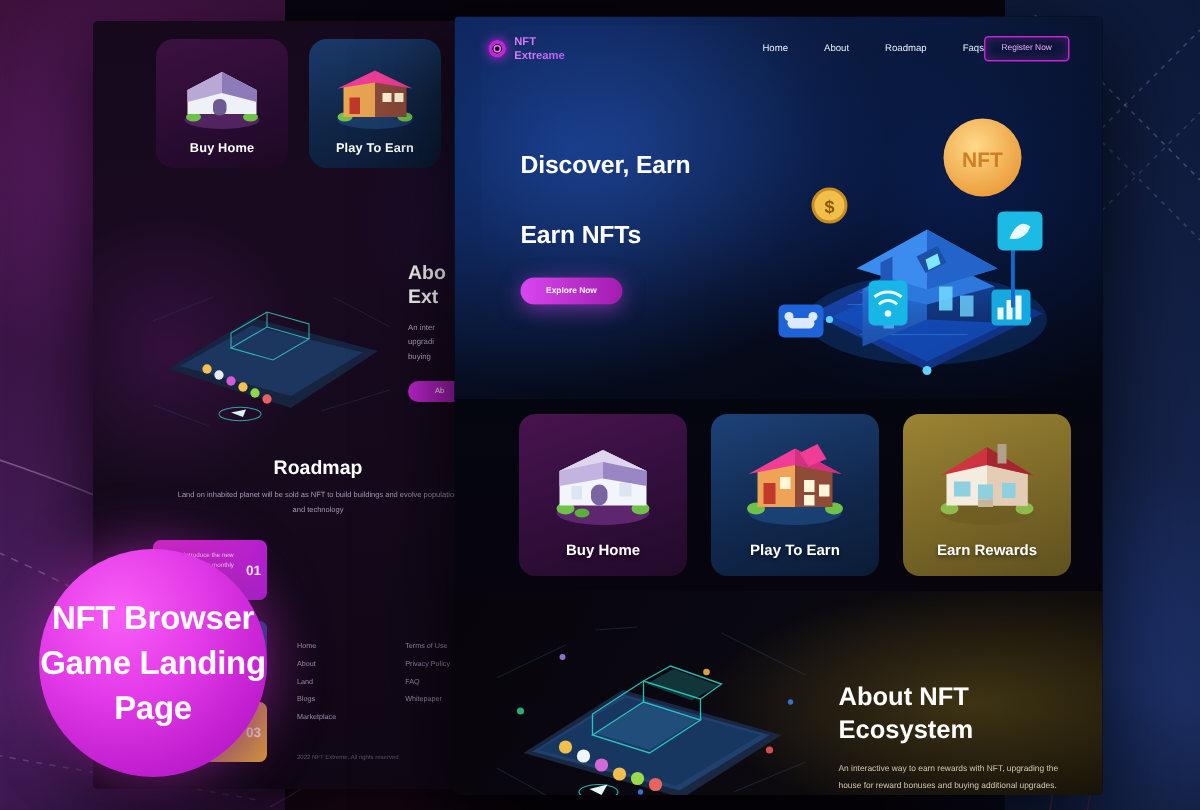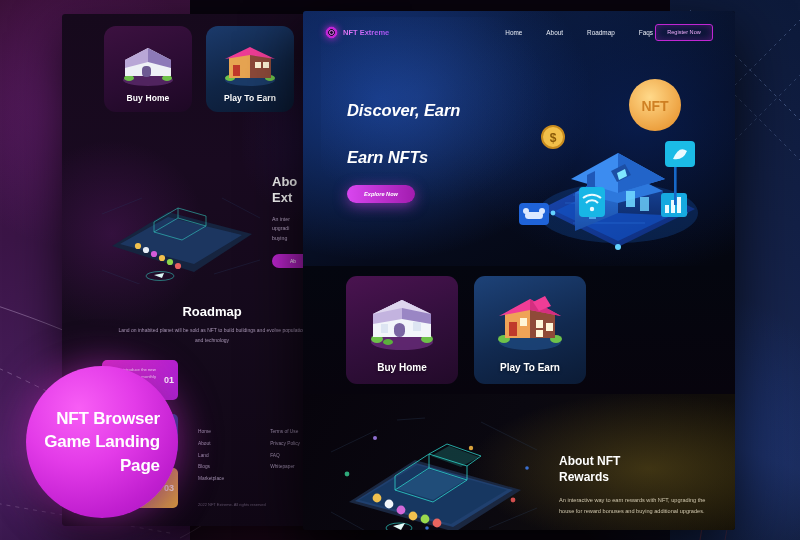--- a/index.html
+++ b/index.html
@@ -120,21 +120,21 @@
   .brand .bname { font-size:7.5px; font-weight:700;
       background:linear-gradient(90deg,#e879f9,#a855f7);
       -webkit-background-clip:text; background-clip:text; color:transparent; }
   .navlinks { display:flex; gap:24px; margin-left:116px; }
   .navlinks a { font-size:6.4px; color:#e9edf6; text-decoration:none; font-weight:500; }
   .reg-btn { margin-left:auto; width:58px; height:17px; border-radius:3px;
       border:1px solid #c026d3; display:flex; align-items:center; justify-content:center;
       font-size:5.6px; color:#f0abfc; box-shadow:0 0 8px rgba(192,38,211,.35) inset; }
 
   
-  .hero-copy { position:absolute; left:44px; top:88px; width:190px;font-style:italic; }
+  .hero-copy { position:absolute; left:44px; top:88px; width:190px; }
   .hero-copy h1 { font-size:16.5px; line-height:1.42; color:#fff; font-weight:700;
                   letter-spacing:-.1px; }
   .explore { margin-top:16px; width:68px; height:18px; border-radius:9px;
       background:linear-gradient(90deg,#d946ef,#a21caf);
       display:flex; align-items:center; justify-content:center;
       font-size:5.6px; color:#fff; font-weight:600;
       box-shadow:0 3px 14px rgba(217,70,239,.5); }
 
   
   .hero-illo { position:absolute; right:12px; top:52px; width:210px; height:190px; }
@@ -153,33 +153,33 @@
   .c-gold   { background:linear-gradient(160deg,#9c8434 0%,#7d6a28 50%,#5f511f 100%); }
   .card .house { position:absolute; top:14px; left:50%; transform:translateX(-50%);
                  width:74px; height:62px; z-index:2; }
 
   
   .about { position:absolute; left:0; top:383px; width:100%; height:136px;
     background:
       radial-gradient(ellipse 60% 80% at 80% 55%, rgba(120,100,30,.45), transparent 70%),
       linear-gradient(120deg,#07040c 0%,#0a0810 45%,#141007 100%); }
   .about-txt { position:absolute; right:26px; top:60px; width:150px; }
-  .about-txt h2 { font-size:12px; color:#fff; font-weight:700; line-height:1.3; }
+  .about-txt h2 { font-size:17px; color:#fff; font-weight:700; line-height:1.3; }
   .about-txt p { margin-top:10px; font-size:5.6px; color:#cfc6ad; line-height:2.0; }
   .about-illo { position:absolute; left:28px; top:22px; width:210px; height:120px; }
 
   
   .badge {
     position:absolute; left:26px; top:366px; width:152px; height:152px;
     border-radius:50%;
     background:radial-gradient(circle at 35% 28%, #f85ef5 0%, #e33be8 38%, #c11fd0 72%, #a214bb 100%);
     box-shadow:0 0 40px rgba(226,59,232,.55), 0 10px 34px rgba(0,0,0,.5);
     display:flex; align-items:center; justify-content:center;
   }
-  .badge span { font-size:17px; font-weight:700; color:#fff; text-align:right;
+  .badge span { font-size:22px; font-weight:700; color:#fff; text-align:center;
                 line-height:1.36; letter-spacing:-.2px; }
 </style>
 </head>
 <body>
 
 <div class="stage">
 
   <div class="bg-left"></div>
   <div class="bg-mid"></div>
   <div class="bg-right"></div>
@@ -303,21 +303,21 @@
   </div>
 
   <div class="page-main">
 
     <div class="hero">
       <div class="hero-swirl"></div>
 
       <div class="nav">
         <div class="brand">
           <span class="mark"></span>
-          <span class="bname">NFT Extreme</span>
+          <span class="bname">NFT Extreame</span>
         </div>
         <div class="navlinks">
           <a href="#">Home</a>
           <a href="#">About</a>
           <a href="#">Roadmap</a>
           <a href="#">Faqs</a>
         </div>
         <div class="reg-btn">Register Now</div>
       </div>
 
@@ -445,20 +445,37 @@
             <path d="M40 12 L52 6 L58 16 L46 21 Z" fill="#f03d96"></path>
             <rect x="16" y="32" width="8" height="14" fill="#c0392b"></rect>
             <rect x="27" y="28" width="7" height="8" fill="#fff6d8"></rect>
             <rect x="43" y="30" width="7" height="8" fill="#fff6d8"></rect>
             <rect x="53" y="33" width="7" height="8" fill="#fff6d8"></rect>
             <rect x="43" y="40" width="7" height="7" fill="#fff6d8"></rect>
           </svg>
           <div class="c-lbl">Play To Earn</div>
         </div>
 
+        <div class="card c-gold">
+          <svg class="house" viewBox="0 0 74 62">
+            <ellipse cx="37" cy="52" rx="31" ry="8" fill="#6e5c23" opacity=".75"></ellipse>
+            <ellipse cx="12" cy="49" rx="6" ry="4" fill="#8fbb4a"></ellipse>
+            <ellipse cx="62" cy="49" rx="6" ry="4" fill="#8fbb4a"></ellipse>
+            <path d="M10 47 L10 25 L37 13 L64 25 L64 47 Z" fill="#f5ece0"></path>
+            <path d="M37 13 L64 25 L64 47 L37 47 Z" fill="#e3cdb6"></path>
+            <path d="M6 27 L37 8 L68 27 L37 20 Z" fill="#cf3340"></path>
+            <path d="M37 8 L68 27 L37 20 Z" fill="#a5262f"></path>
+            <rect x="44" y="6" width="6" height="13" fill="#b0a08e"></rect>
+            <rect x="15" y="31" width="11" height="10" fill="#8fd0e0"></rect>
+            <rect x="31" y="33" width="10" height="10" fill="#8fd0e0"></rect>
+            <rect x="47" y="32" width="9" height="10" fill="#8fd0e0"></rect>
+            <rect x="31" y="43" width="10" height="5" fill="#c9b49c"></rect>
+          </svg>
+          <div class="c-lbl">Earn Rewards</div>
+        </div>
 
       </div>
     </div>
 
     <div class="about">
       <svg class="about-illo" viewBox="0 0 210 120">
         <g stroke="#2a3a55" stroke-width=".6" opacity=".6" fill="none">
           <path d="M0 36 L46 14 M0 96 L40 118 M150 6 L206 34 M158 112 L206 92 M66 4 L94 2"></path>
         </g>
         <g fill="#3a5070">
@@ -492,21 +509,21 @@
           <circle cx="106" cy="107" r="4.4" fill="#e8655f"></circle>
         </g>
 
         <ellipse cx="68" cy="112" rx="13" ry="5" fill="none" stroke="#2fd9cf" stroke-width=".8" opacity=".8"></ellipse>
         <path d="M62 110 L74 107 L70 114 Z" fill="#e6fbf9"></path>
       </svg>
 
       <div class="about-txt">
         <h2>
           <span>About NFT</span><br>
-          <span>Rewards</span>
+          <span>Ecosystem</span>
         </h2>
         <p>An interactive way to earn rewards with NFT, upgrading the house for reward bonuses and buying additional upgrades.</p>
       </div>
     </div>
   </div>
 
   <div class="badge">
     <span>NFT Browser<br>Game Landing<br>Page</span>
   </div>
 

